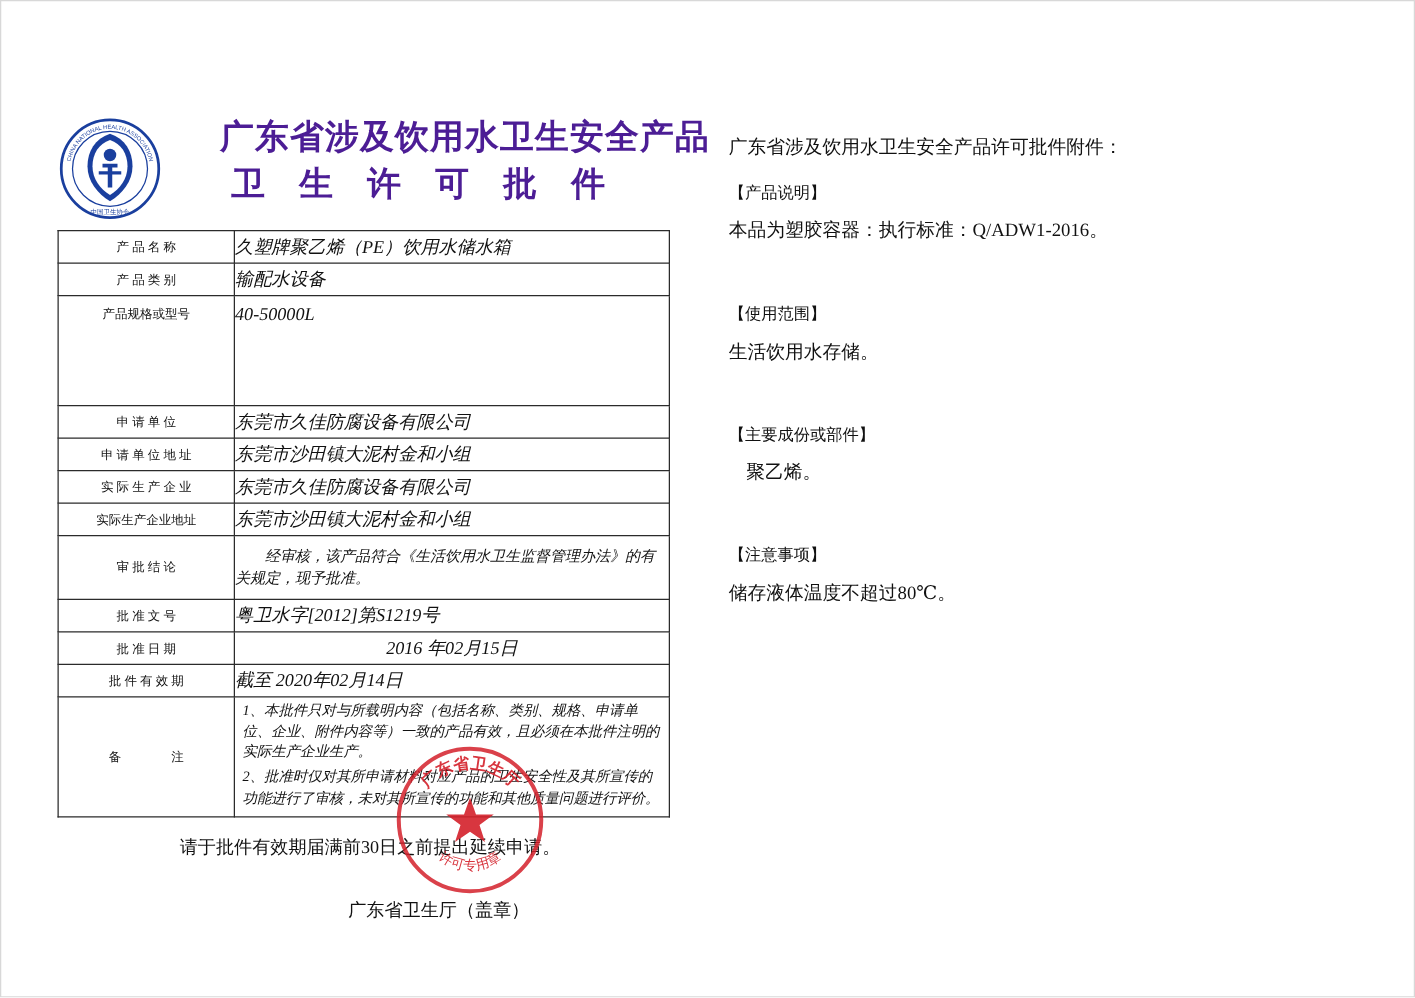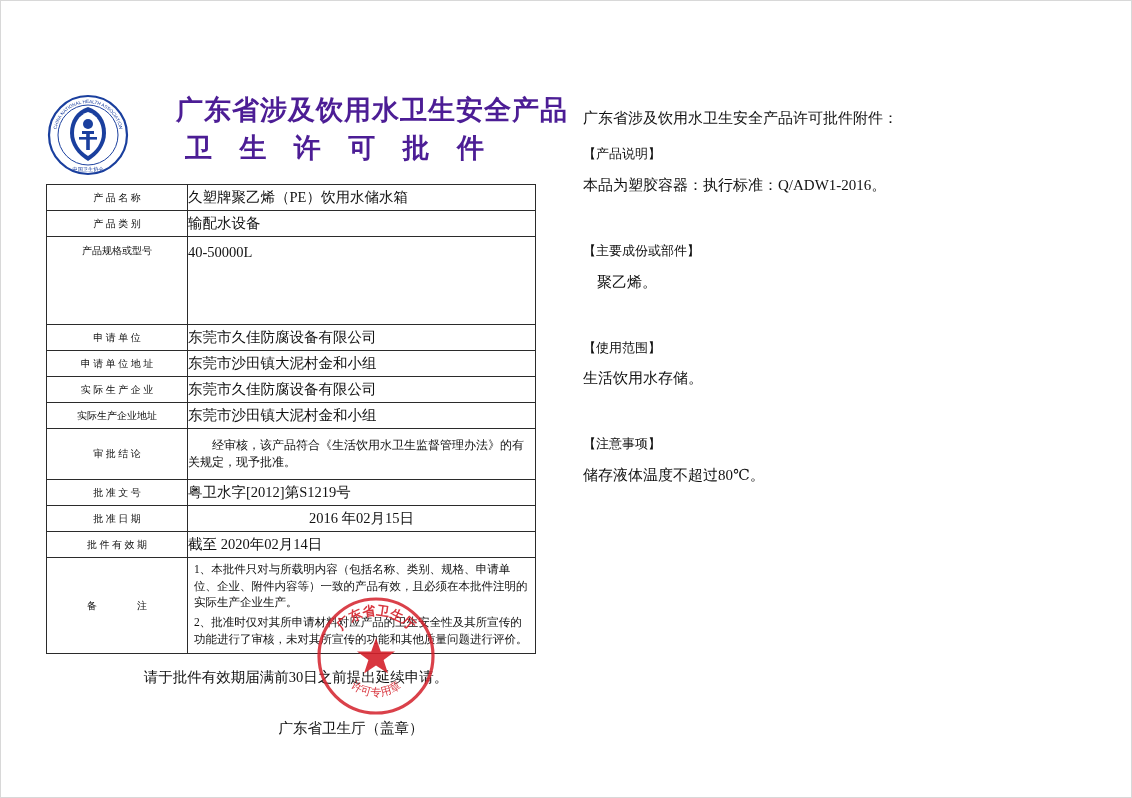--- a/index.html
+++ b/index.html
@@ -86,20 +86,21 @@
     width: 140px;
     text-align: center;
     padding: 6px 4px;
     font-size: 10px;
     letter-spacing: 0px;
     white-space: nowrap;
   }
   td.val {
     padding: 6px 8px;
     font-size: 14.5px;
+    font-style: italic;
   }
   .sp4 { letter-spacing: 5.5px; padding-left: 6px; }
   .sp5 { letter-spacing: 2.5px; }
   .sp2 { letter-spacing: 0px; }
 
   tr.r-name td { height: 25px; }
   tr.r-type td { height: 25px; }
   tr.r-spec td { height: 80px; vertical-align: top; }
   tr.r-spec td.lbl { vertical-align: top; padding-top: 7px; }
   tr.r-spec td.val { vertical-align: top; padding-top: 7px; }
@@ -290,27 +291,27 @@
 
   <div class="annex">
     <div class="intro">广东省涉及饮用水卫生安全产品许可批件附件：</div>
 
     <div class="sect">
       <h3 class="title">【产品说明】</h3>
       <p class="body">本品为塑胶容器：执行标准：Q/ADW1-2016。</p>
     </div>
 
     <div class="sect">
+      <h3 class="title">【使用范围】</h3>
+      <p class="body">生活饮用水存储。</p>
+    </div>
+
+    <div class="sect">
       <h3 class="title">【主要成份或部件】</h3>
       <p class="body indent">聚乙烯。</p>
-    </div>
-
-    <div class="sect">
-      <h3 class="title">【使用范围】</h3>
-      <p class="body">生活饮用水存储。</p>
     </div>
 
     <div class="sect">
       <h3 class="title">【注意事项】</h3>
       <p class="body">储存液体温度不超过80℃。</p>
     </div>
   </div>
 
 </div>
 

